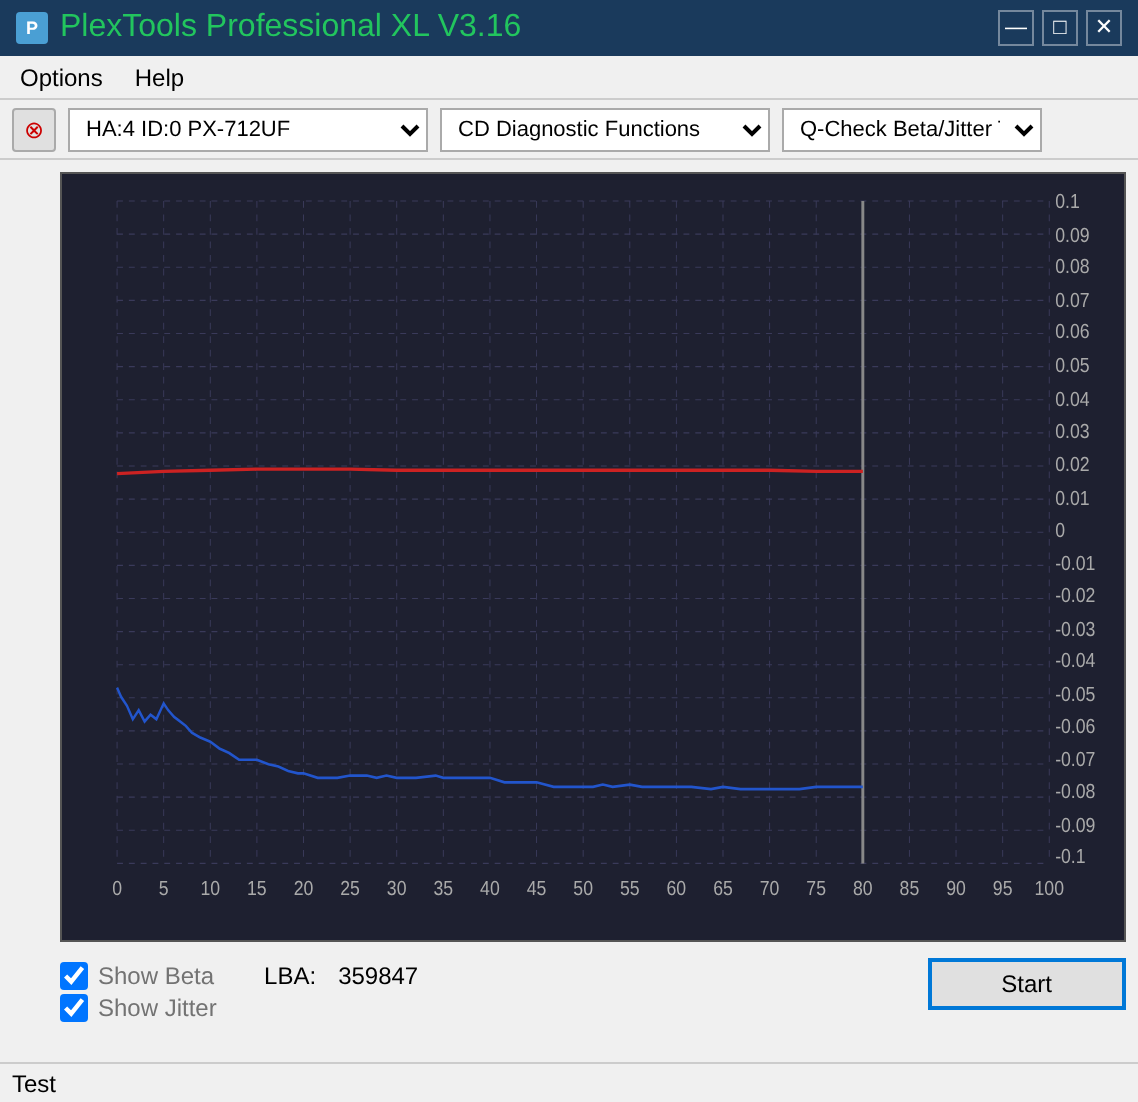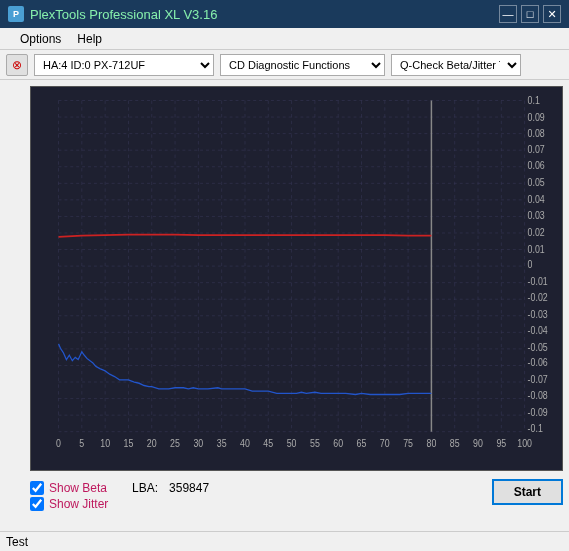--- a/index.html
+++ b/index.html
@@ -31,22 +31,22 @@
       background: #4a9fd4;
       border-radius: 2px;
       display: flex;
       align-items: center;
       justify-content: center;
       font-size: 9px;
       color: white;
       font-weight: bold;
     }
     .title-bar-title {
-      font-size: 13px;
-      color: #86efac;
+      font-size: 16px;
+      color: #22c55e;
     }
     .title-bar-controls {
       display: flex;
       gap: 4px;
     }
     .title-btn {
       width: 18px;
       height: 18px;
       background: transparent;
       border: 1px solid rgba(255,255,255,0.4);
@@ -56,21 +56,21 @@
       display: flex;
       align-items: center;
       justify-content: center;
       line-height: 1;
     }
 
     .menu-bar {
       background: #f0f0f0;
       border-bottom: 1px solid #ccc;
       display: flex;
-      padding: 2px 14px;
+      padding: 2px 4px;
       gap: 4px;
       height: 22px;
       align-items: center;
     }
     .menu-item {
       padding: 2px 6px;
       cursor: pointer;
       font-size: 12px;
     }
 
@@ -135,40 +135,40 @@
       align-items: center;
       gap: 5px;
     }
     .checkbox-row input[type="checkbox"] {
       width: 14px;
       height: 14px;
       cursor: pointer;
     }
     .checkbox-label {
       font-size: 12px;
-      color: #be185d;
+      color: #737373;
     }
 
     .right-panel {
       margin-left: auto;
       display: flex;
       flex-direction: column;
       align-items: flex-end;
       gap: 6px;
       padding-top: 2px;
     }
 
     .start-btn {
       background: #e0e0e0;
       border: 2px solid #0078d7;
-      padding: 4px 20px;
+      padding: 4px 35px;
       font-size: 12px;
       cursor: pointer;
       min-width: 60px;
-      font-weight: bold;
+      font-weight: normal;
     }
 
     .bottom-buttons {
       display: flex;
       gap: 4px;
       align-items: center;
     }
 
     .pref-btn {
       background: #e0e0e0;

